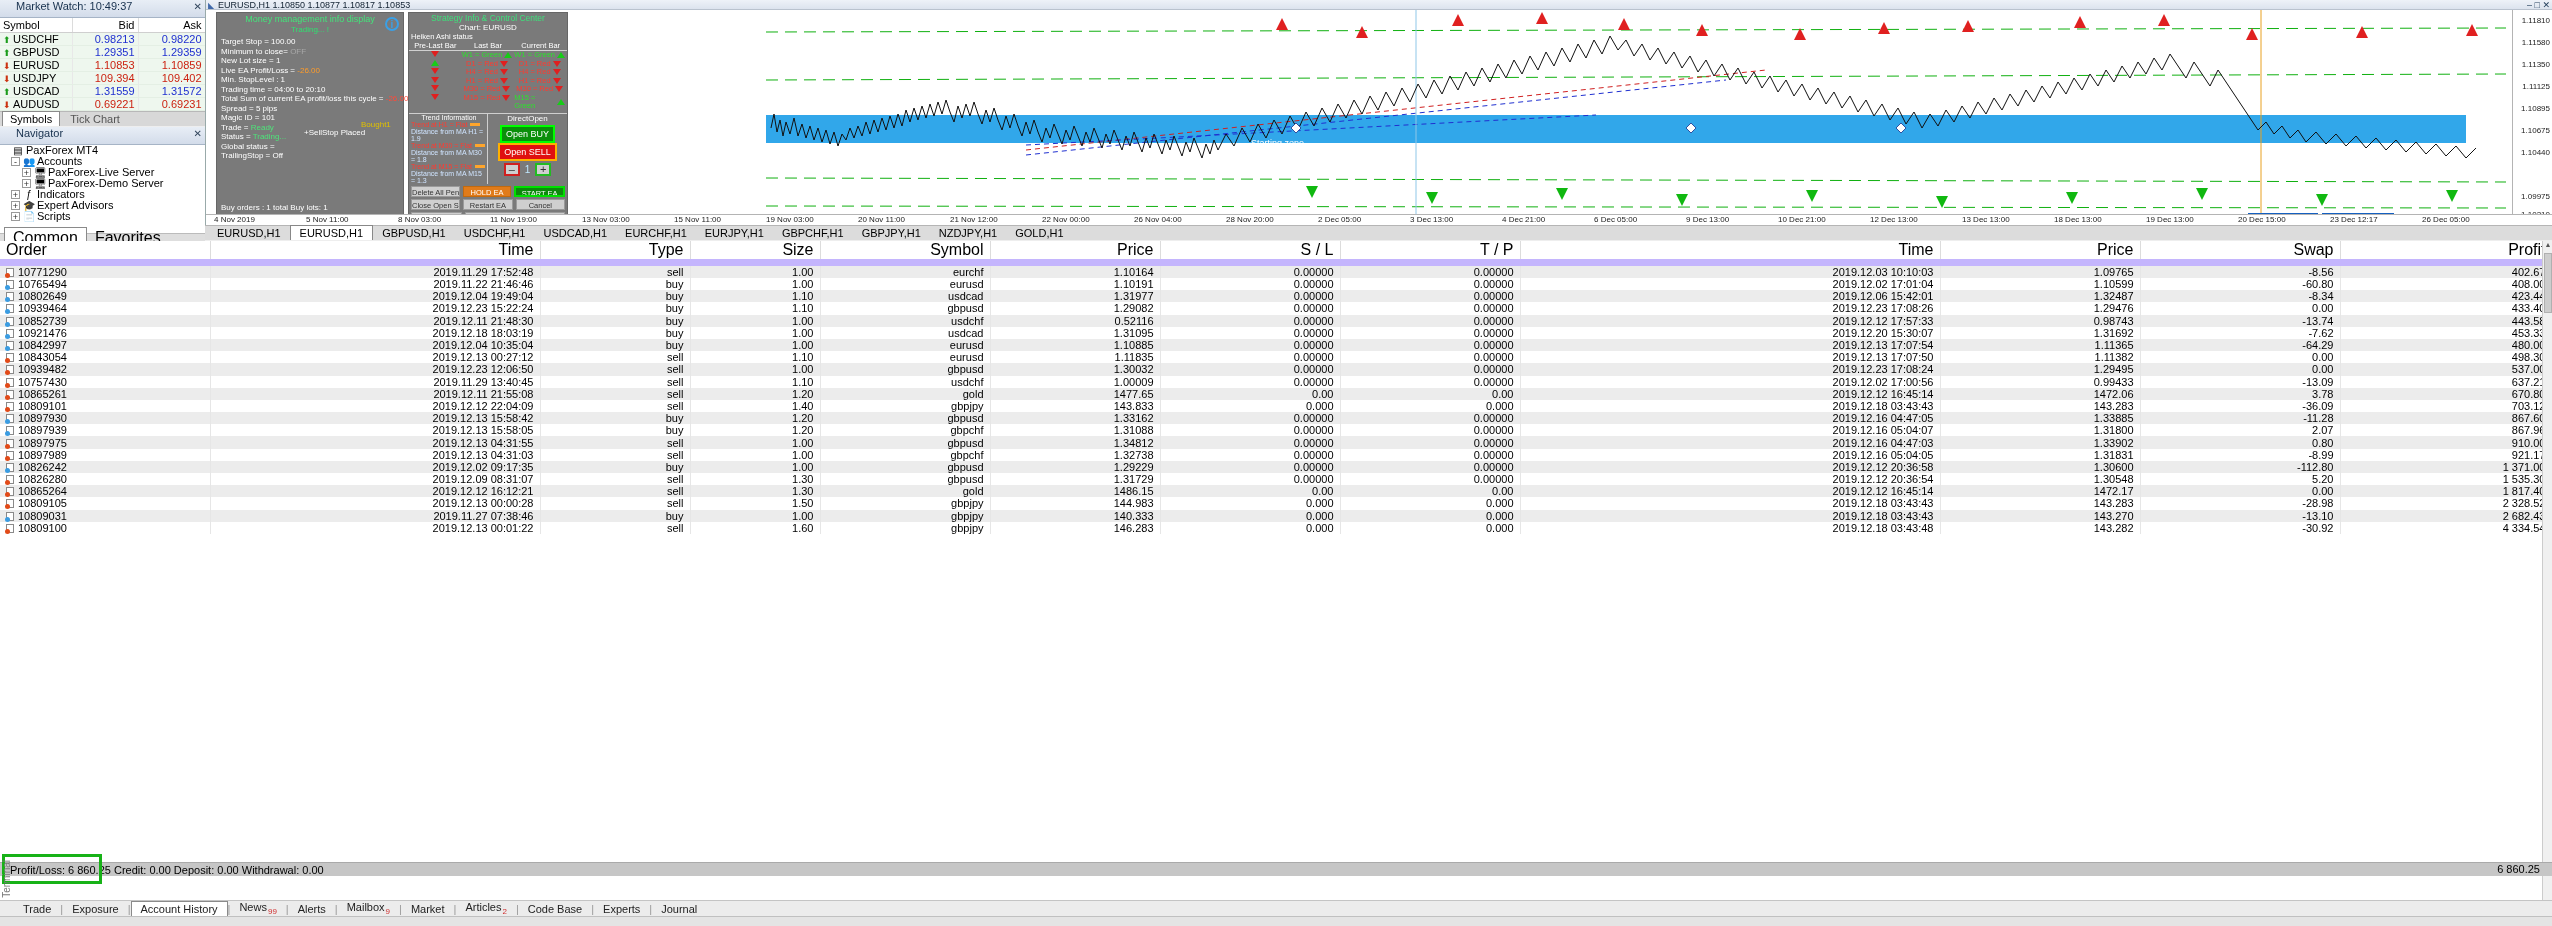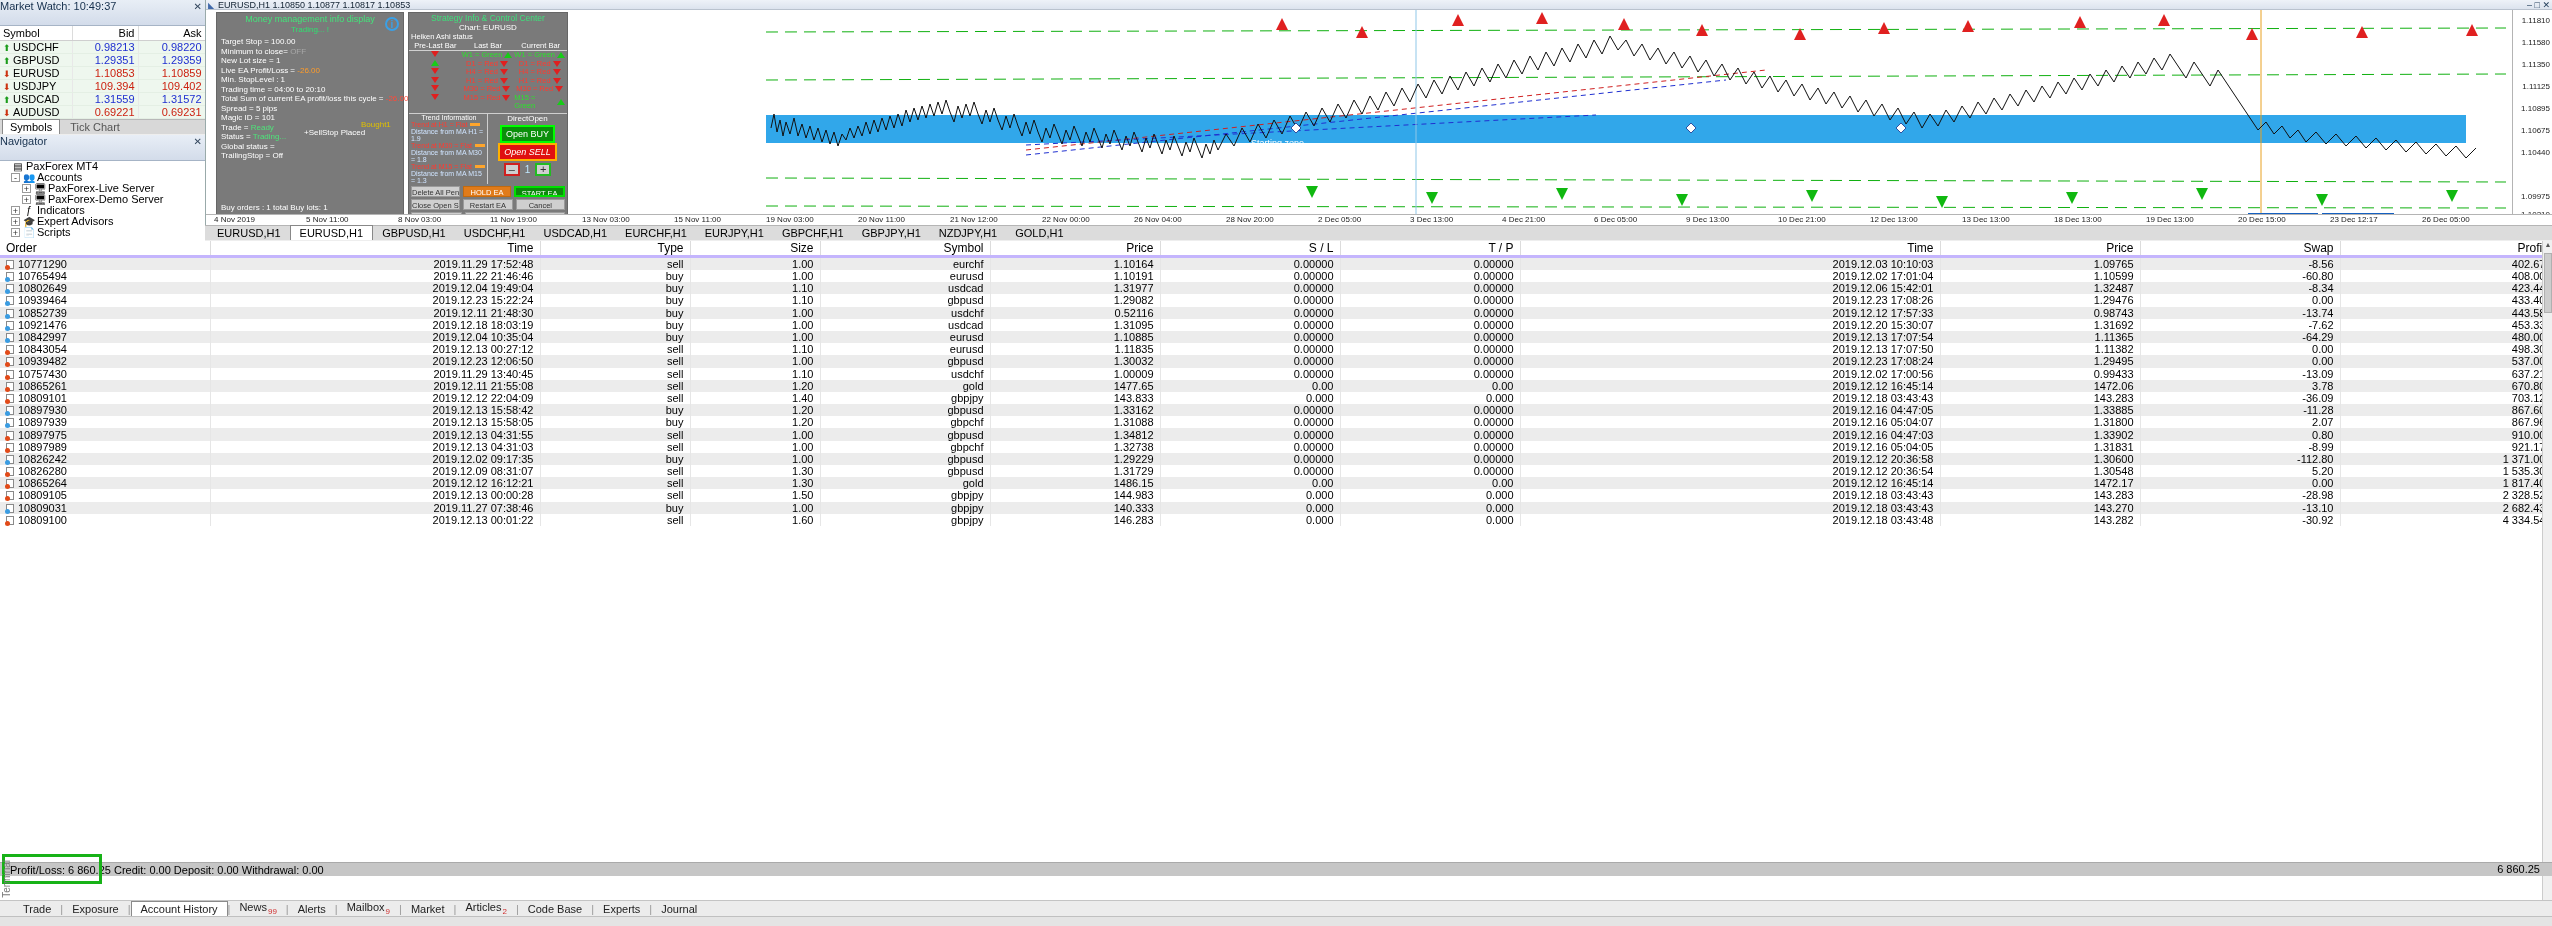--- a/index.html
+++ b/index.html
@@ -12,23 +12,23 @@
     background: #f0f0f0;
   }
   .app { position: relative; width: 2552px; height: 926px; background: #eeeeee; }
 
   
   .left-col { position: absolute; left: 0; top: 0; width: 205px; height: 240px; }
 
   .panel-title {
     background: linear-gradient(to bottom,#e8eef6,#d3dcea);
     border-bottom: 1px solid #a6b4c6;
-    height: 26px; line-height: 13px;
+    height: 18px; line-height: 13px;
     font-size: 11px; color: #16304d;
-    padding-left: 0; position: relative;
+    padding-left: 16px; position: relative;
   }
   .panel-title .closeb {
     position: absolute; right: 3px; top: 0px; font-size: 10px; color: #33475e; cursor: pointer;
   }
 
   table.mw { width: 205px; border-collapse: collapse; background: #fff; table-layout: fixed; }
   table.mw th {
     font-weight: normal; font-size: 11px; background: #fff;
     border-bottom: 1px solid #cfcfcf; border-right: 1px solid #dcdcdc;
     height: 14px; padding: 0 3px; color: #000;
@@ -137,21 +137,21 @@
   .tri-up { width:0;height:0;border-left:4px solid transparent;border-right:4px solid transparent;border-bottom:6px solid #17cc17; margin:0 2px;}
   .tri-dn { width:0;height:0;border-left:4px solid transparent;border-right:4px solid transparent;border-top:6px solid #e01f1f; margin:0 2px;}
   .txt-green { color: #2ee02e; }
   .txt-red { color: #ff3b30; }
 
   .sc-mid { display: flex; border-top: 1px solid #cfcfcf; margin-top: 2px; }
   .sc-trend { width: 50%; font-size: 7px; padding-left: 2px; border-right: 1px solid #cfcfcf;}
   .sc-direct { width: 50%; text-align:center; }
   .dash { display:inline-block; width:10px; height:3px; background:#ffa52b; vertical-align:middle; margin-left:3px;}
   .btn-buy { background:#0a8f0a; border:2px solid #0f0; color:#fff; font-size:9px; padding:2px 4px; display:inline-block; }
-  .btn-sell { background:#e01010; border:2px solid #ffb000; color:#fff; font-size:9px; padding:2px 4px; display:inline-block;font-style:italic; }
+  .btn-sell { background:#e01010; border:2px solid #ffb000; color:#fff; font-size:9px; padding:2px 4px; display:inline-block; }
   .stepper { display:flex; align-items:center; justify-content:center; margin-top:2px; }
   .step-btn { width:16px;height:13px;background:#cfcfcf;border:2px solid #d02020;color:#333;font-size:11px;line-height:9px;text-align:center;}
   .step-btn.plus { border-color:#22bb22; }
   .step-val { color:#bfe8ff; font-size:10px; margin:0 5px; }
 
   .sc-actions { padding: 2px; }
   .ar { display: flex; gap: 3px; margin-bottom: 2px; }
   .abtn {
     flex:1; background:#cfcfcf; border:1px solid #9a9a9a; color:#333;
     font-size:7.5px; text-align:center; line-height:11px; height:11px; white-space: nowrap; overflow:hidden;
@@ -165,22 +165,22 @@
     background: #dcdcdc; display: flex; align-items: flex-end; padding-left: 3px;
     font-size: 11px; border-top: 1px solid #b5b5b5;
   }
   .chart-tabs .ct { padding: 1px 9px; color: #000; line-height: 12px; }
   .chart-tabs .ct.active { background: #fff; border: 1px solid #888; border-bottom: none; }
 
   
   .terminal { position: absolute; left: 0; top: 241px; width: 2552px; height: 685px; background: #fff; }
   table.orders { width: 2552px; border-collapse: collapse; table-layout: fixed; font-size: 11px; }
   table.orders th {
-    font-weight: normal; background: #fff; border-bottom: 3px solid #c4b5fd;
-    border-right: 1px solid #dcdcdc; height: 14px; padding: 0 6px; color: #000; font-size: 12px;
+    font-weight: normal; background: #fff; border-bottom: 7px solid #c4b5fd;
+    border-right: 1px solid #dcdcdc; height: 14px; padding: 0 6px; color: #000; font-size: 16px;
   }
   table.orders td {
     height: 12.2px; padding: 0 6px; border-right: 1px solid #e6e6e6;
     white-space: nowrap; overflow: hidden; font-size: 11px; color: #000;
     font-variant-numeric: tabular-nums;
   }
   tr.odd td { background: #ececec; }
   tr.even td { background: #ffffff; }
   .ta-l { text-align: left; }
   .ta-r { text-align: right; }

